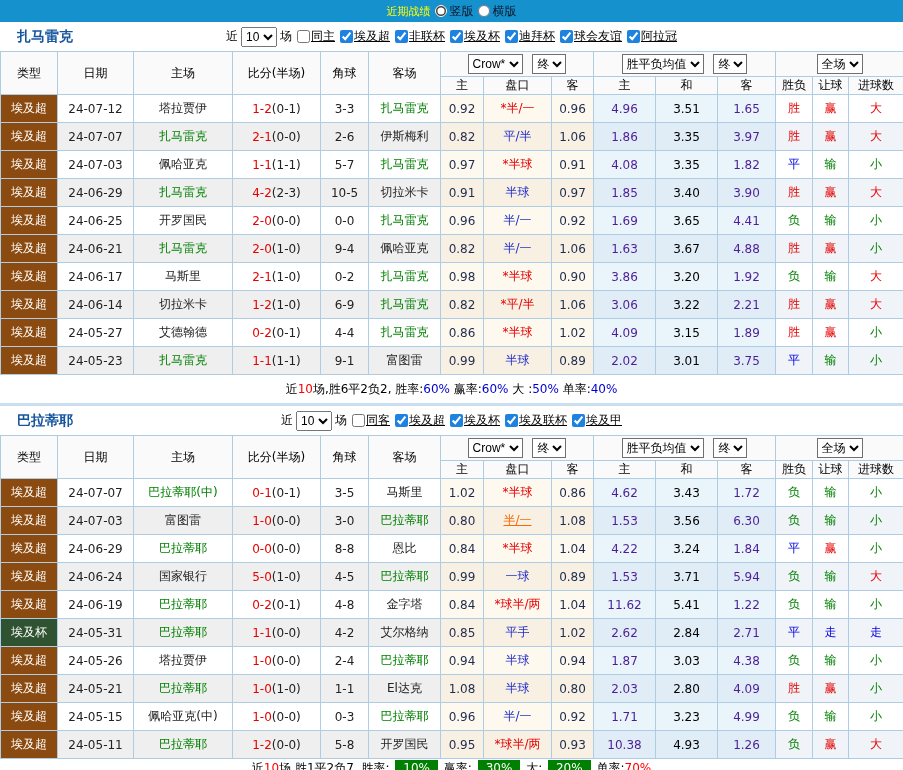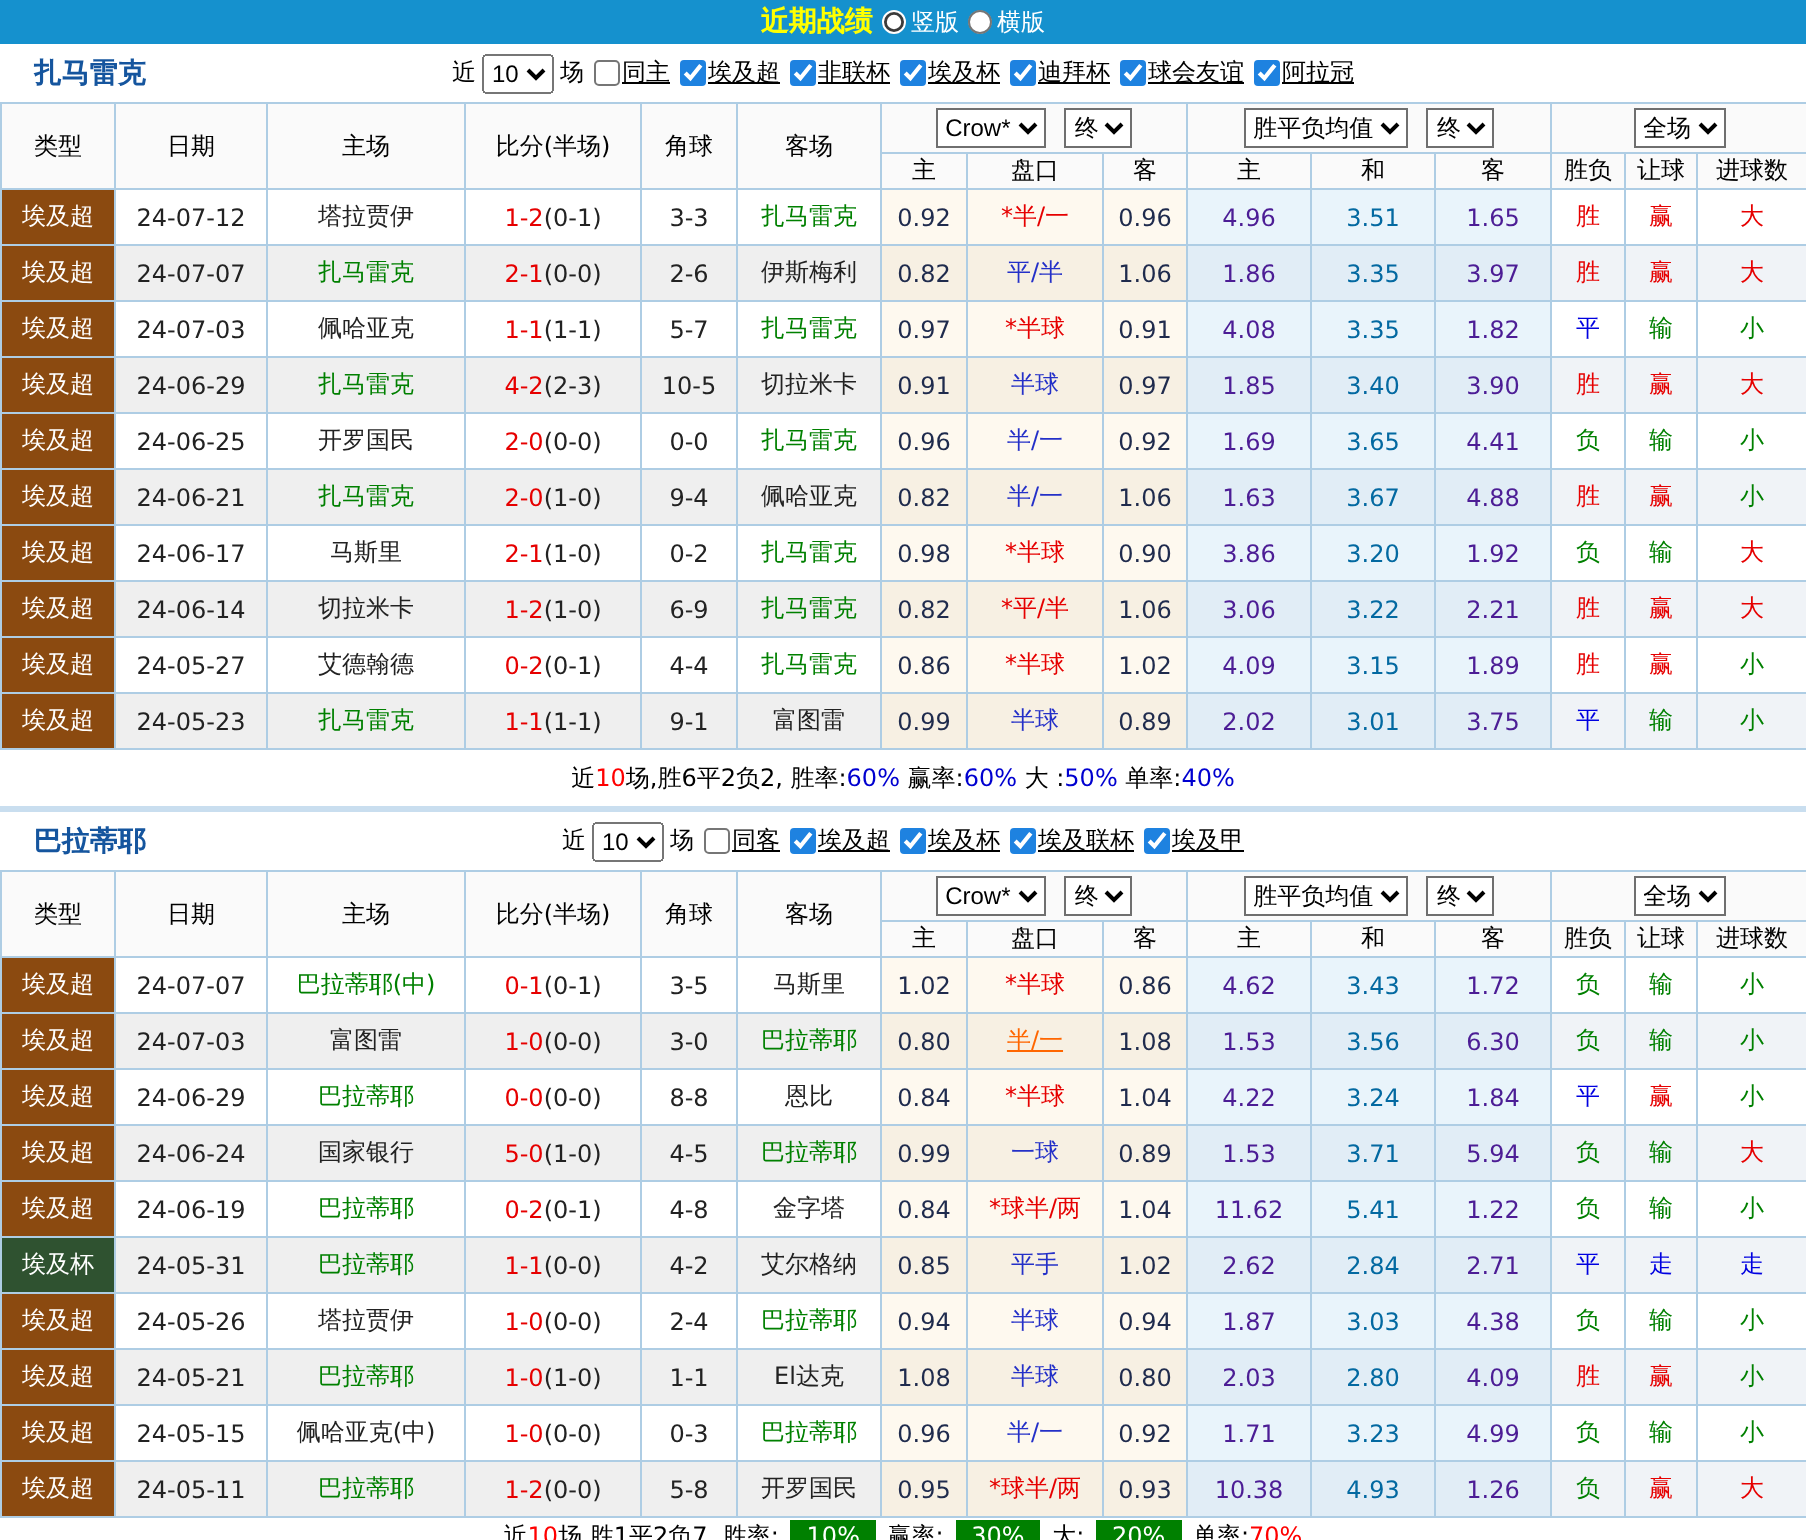--- a/index.html
+++ b/index.html
@@ -7,23 +7,23 @@
     margin: 0; width: 903px; height: 770px; overflow: hidden;
     background: #fff; color: #000;
     font-family: "DejaVu Sans", "Liberation Sans", sans-serif;
     font-size: 12px;
   }
   
   .topbar {
     height: 22px; background: #1591CE; color: #fff;
     display: flex; align-items: center; justify-content: center;
   }
-  .topbar .title { color: #FFFF00; font-weight: bold; font-size: 14px; text-align: center; }
+  .topbar .title { color: #FFFF00; font-weight: normal; font-size: 11px; text-align: center; }
   .topbar input[type=radio] { width: 12px; height: 12px; margin: 0 3px 0 4px; accent-color: #ffffff; }
-  .topbar .rlabel { color: #ffffff; }
+  .topbar .rlabel { color: #0f172a; }
 
   
   .section-header {
     height: 29px; position: relative; background: #fff;
     display: flex; align-items: center; justify-content: center;
   }
   .team-name { position: absolute; left: 17px; color: #15559E; font-weight: bold; font-size: 14px; }
   .controls { display: flex; align-items: center; }
   .controls select { height: 20px; font-size: 12px; margin: 0 3px; }
   .chk { display: inline-flex; align-items: center; cursor: pointer; text-decoration: underline; }
@@ -37,21 +37,21 @@
   .hrow2 th { height: 17px; }
   .grp select { height: 20px; font-size: 12px; background: #fff; border: 1px solid #6F6F6F; margin: 0 3px; }
   tbody td { height: 28px; color: #222; }
   .lg-super { background: #8B4A10; color: #fff; }
   .lg-cup   { background: #2F5230; color: #fff; }
   tr:nth-child(even) .c-plain { background: #EFEFEF; }
   .c-odds { background: #FEF9EF; color: #1F2B4D; }
   tr:nth-child(even) .c-odds { background: #F7F0E3; }
   .c-avg { background: #E9F4FB; color: #4c1d95; }
   tr:nth-child(even) .c-avg { background: #E1EDF6; }
-  .c-avg.mid { color: #0369a1; }
+  .c-avg.mid { color: #000000; }
   tr:nth-child(even) .c-res { background: #F0F3F7; }
   .t-red   { color: #E60000; }
   .t-green { color: #008000; }
   .t-blue  { color: #0000E0; }
   .t-royal { color: #2430C8; }
   .t-orange{ color: #FF6600; text-decoration: underline; }
   .focal   { color: #008000; }
   .score-main { color: #E60000; }
 
   

